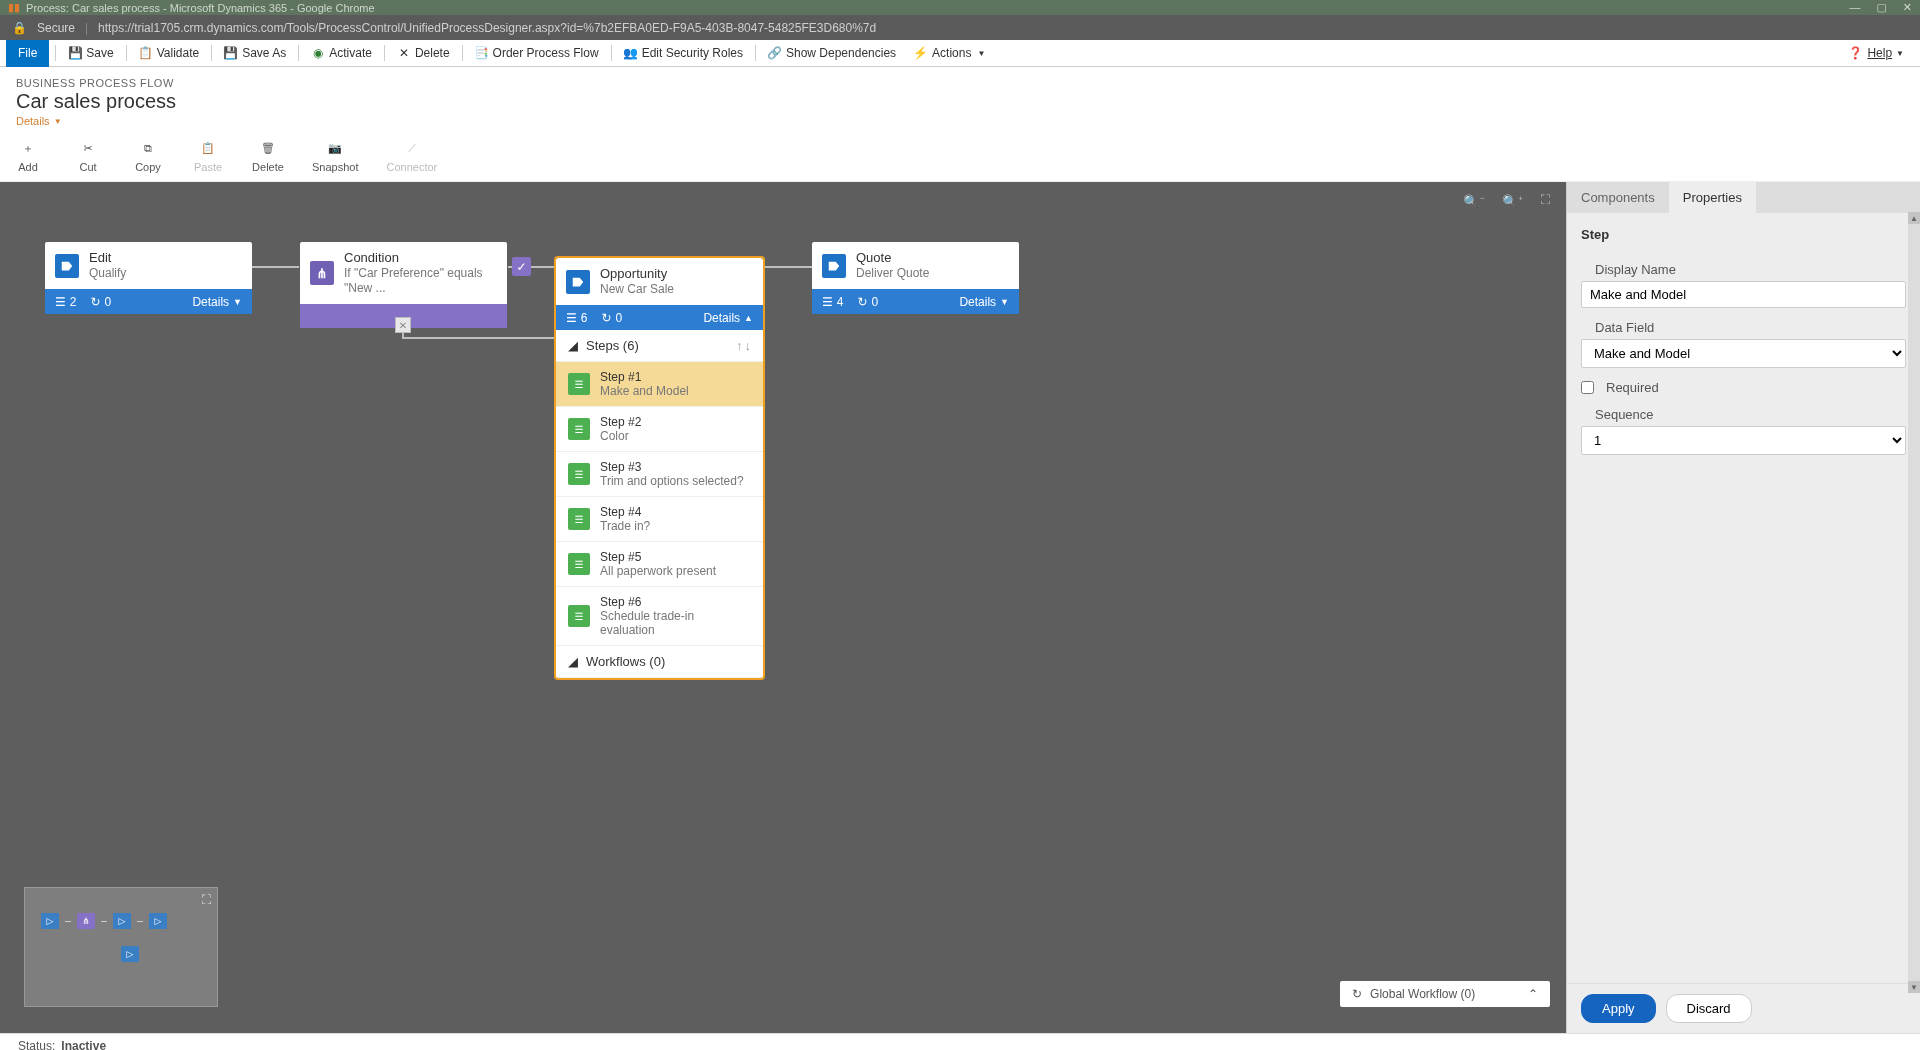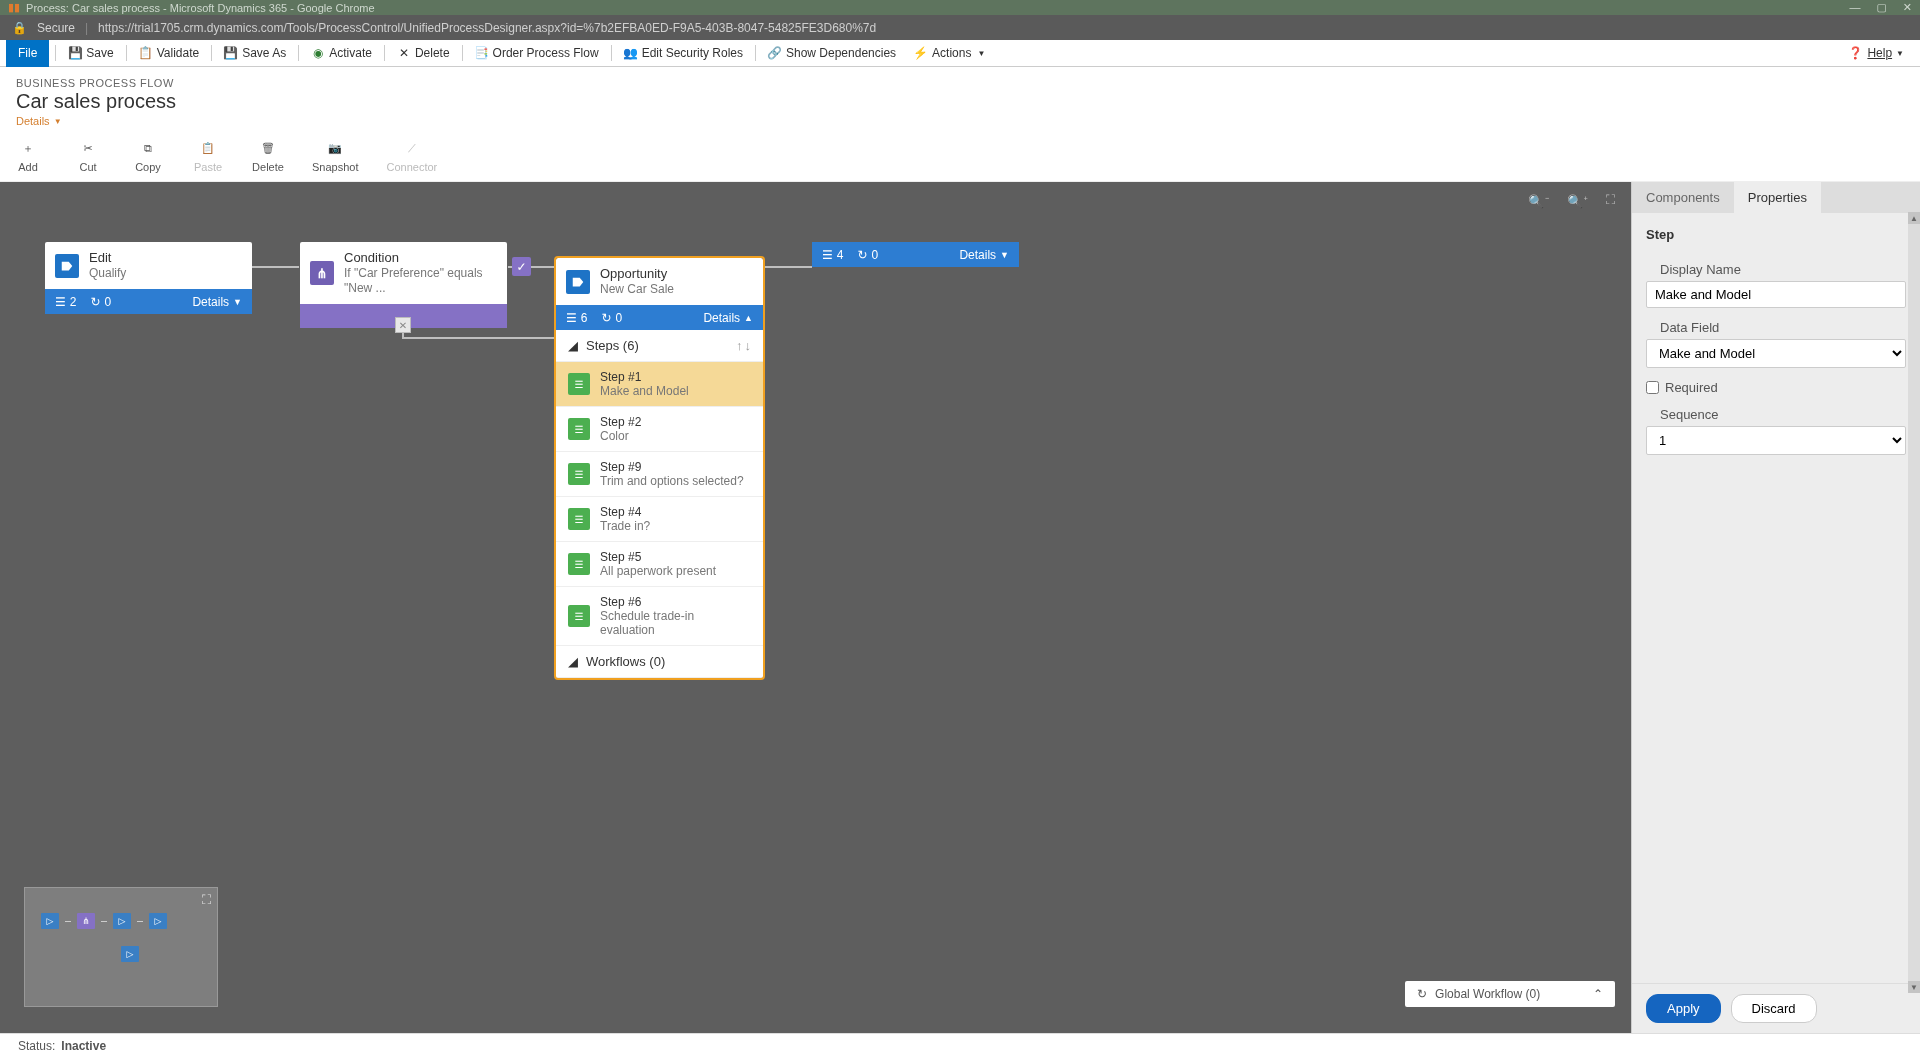--- a/index.html
+++ b/index.html
@@ -66,30 +66,30 @@
 .minimap-exp { position: absolute; top: 4px; right: 6px; color: #ddd; font-size: 13px; cursor: pointer; }
 .mini-row { position: absolute; top: 25px; left: 16px; display: flex; gap: 6px; align-items: center; }
 .mini-box { width: 18px; height: 16px; background: #3a7fc4; border-radius: 1px; color: #fff; display: flex; align-items: center; justify-content: center; font-size:9px;}
 .mini-box.p { background: #8571c5; }
 .mini-line { width: 6px; height: 1px; background: #ccc; }
 .mini-sub { position: absolute; top: 58px; left: 96px; }
 
 .global-wf { position: absolute; bottom: 26px; right: 16px; width: 210px; height: 26px; background: #fff; border-radius: 2px; display: flex; align-items: center; padding: 0 12px; font-size: 12px; color: #555; gap: 8px; }
 .global-wf .chev { margin-left: auto; }
 
-.side-panel { width: 289px; background: #ededed; border-left: 1px solid #ccc; display: flex; flex-direction: column; position: relative; }
+.side-panel { width: 354px; background: #ededed; border-left: 1px solid #ccc; display: flex; flex-direction: column; position: relative; }
 .side-tabs { display: flex; background: #ddd; }
 .side-tab { padding: 8px 14px; font-size: 13px; color: #666; cursor: pointer; }
 .side-tab.active { background: #ededed; color: #333; }
 .side-body { padding: 14px 14px; flex: 1; overflow-y: auto; }
 .side-body h4 { font-weight: 600; font-size: 13px; margin-bottom: 20px; }
 .form-group { margin-bottom: 12px; }
 .form-group label { font-size: 13px; color: #555; display: block; margin-bottom: 4px; margin-left: 14px; }
 .form-group input[type=text], .form-group select { width: 100%; padding: 5px 8px; border: 1px solid #ccc; background: #fff; font-size: 13px; border-radius: 2px; }
-.form-group.checkbox { display: flex; align-items: center; gap: 6px; }
+.form-group.checkbox { display: flex; align-items: center; gap: 12px; }
 .form-group.checkbox input { width: auto; }
 .form-group.checkbox label { margin: 0; }
 .side-scroll { position: absolute; right: 0; top: 30px; bottom: 40px; width: 12px; background: #dcdcdc; }
 .side-scroll .thumb-t { position: absolute; top: 0; width: 100%; height: 12px; background: #c4c4c4; display:flex;align-items:center;justify-content:center;font-size:8px;color:#666;}
 .side-scroll .thumb-b { position: absolute; bottom: 0; width: 100%; height: 12px; background: #c4c4c4; display:flex;align-items:center;justify-content:center;font-size:8px;color:#666;}
 
 .side-footer { padding: 10px 14px; display: flex; gap: 10px; background: #ededed; border-top: 1px solid #ddd; }
 .btn { padding: 6px 20px; font-size: 13px; border-radius: 12px; cursor: pointer; border: 1px solid #ccc; background: #fff; }
 .btn.primary { background: #1565c0; color: #fff; border-color: #1565c0; }
 
@@ -303,21 +303,21 @@
         <div class="step-row">
           <div class="step-ico">☰</div>
           <div class="step-txt">
               <div class="s1">Step #2</div>
               <div class="s2">Color</div>
             </div>
         </div>
         <div class="step-row">
           <div class="step-ico">☰</div>
           <div class="step-txt">
-              <div class="s1">Step #9</div>
+              <div class="s1">Step #3</div>
               <div class="s2">Trim and options selected?</div>
             </div>
         </div>
         <div class="step-row">
           <div class="step-ico">☰</div>
           <div class="step-txt">
               <div class="s1">Step #4</div>
               <div class="s2">Trade in?</div>
             </div>
         </div>
@@ -336,20 +336,31 @@
             </div>
         </div>
         <div class="steps-header">
           <span style="margin-right:8px;">◢</span>
           <span>Workflows (0)</span>
         </div>
       </div>
     </div>
 
     <div class="node" style="top:60px;left:812px;">
+      <div class="node-head">
+        <div class="node-icon blue">
+            <svg class="ico" viewBox="0 0 16 16">
+              <path fill="#fff" d="M2 3 h8 l4 5 -4 5 h-8 z"></path>
+            </svg>
+          </div>
+        <div class="node-text">
+            <div class="t1">Quote</div>
+            <div class="t2">Deliver Quote</div>
+          </div>
+      </div>
       <div class="node-bar">
         <span class="stat">☰ <span>4</span></span>
         <span class="stat">↻ <span>0</span></span>
         <span class="details">
             <span>Details</span> 
             <span style="font-size:9px;">▼</span>
           </span>
       </div>
     </div>
 

